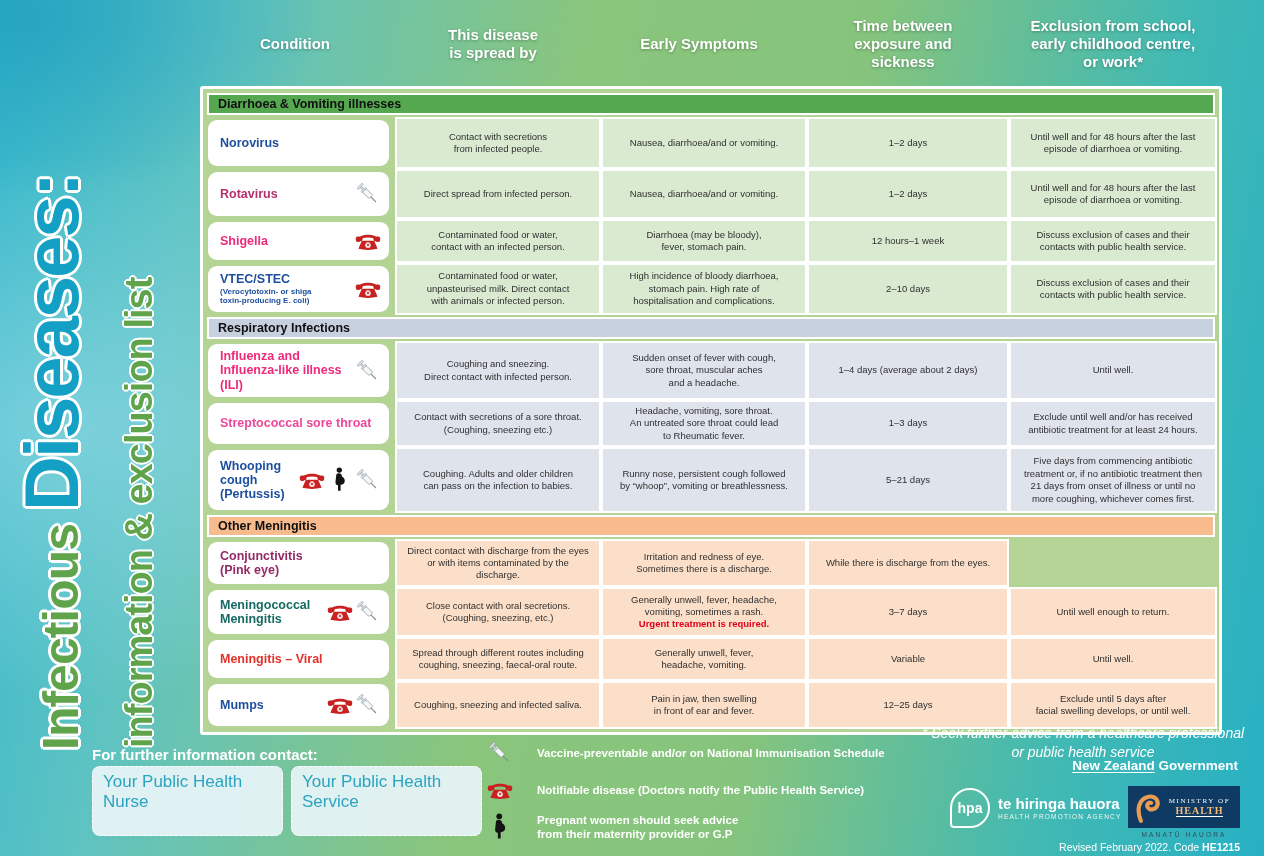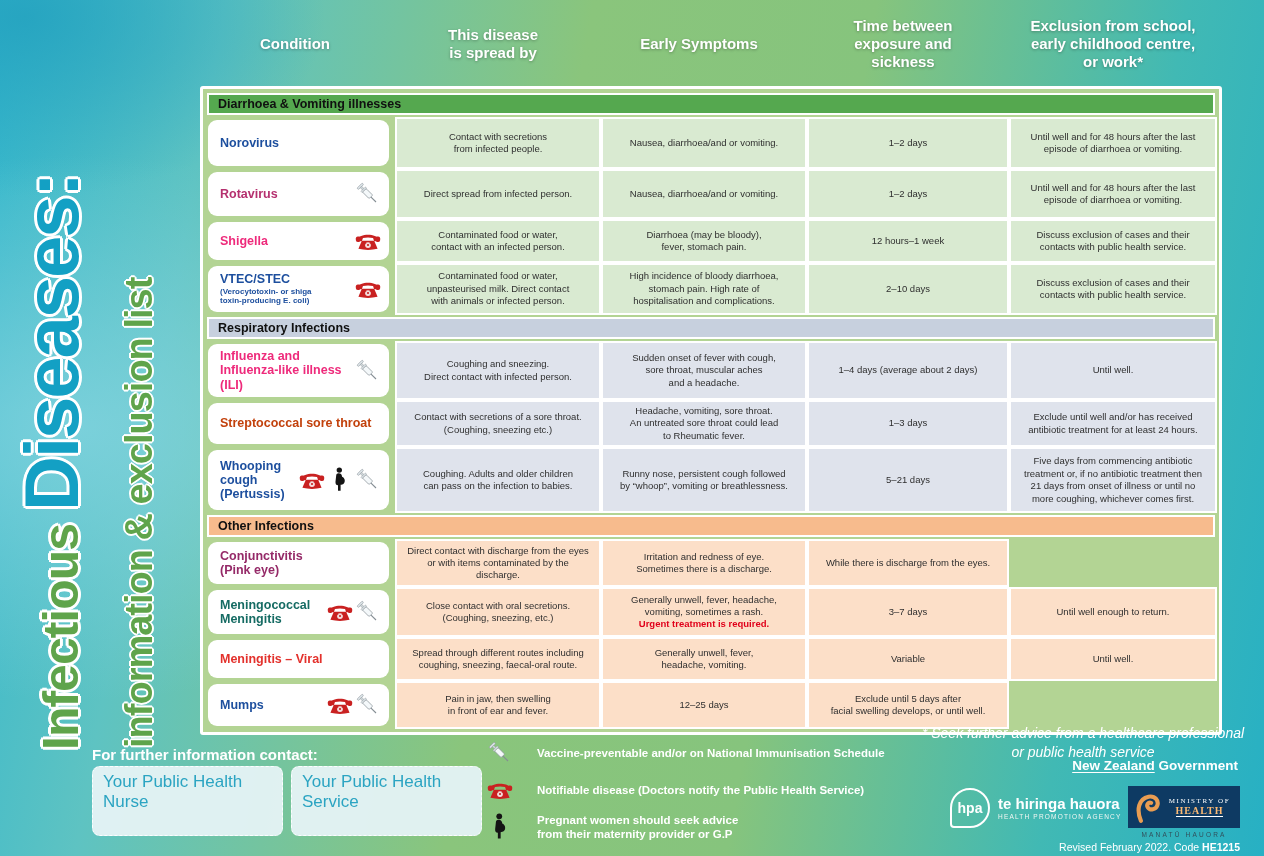--- a/index.html
+++ b/index.html
@@ -267,21 +267,21 @@
 Direct contact with infected person.</div>
     <div class="cell" style="background: rgb(223, 227, 236);"><span>Sudden onset of fever with cough,
 sore throat, muscular aches
 and a headache.</span><span class="alert" style="color: rgb(224, 0, 26);"></span></div>
     <div class="cell" style="background: rgb(223, 227, 236);">1–4 days (average about 2 days)</div>
     <div class="cell" style="background: rgb(223, 227, 236);">Until well.</div>
   </div>
 
   <div class="row" style="min-height:46px">
     <div class="cond">
-      <div class="cond-text" style="color: #c2410c;">
+      <div class="cond-text" style="color: #ec4899;">
         <span class="cname">Streptococcal sore throat</span>
         <span class="csub"></span>
       </div>
       <div class="cicons"></div>
     </div>
     <div class="cell" style="background: rgb(223, 227, 236);">Contact with secretions of a sore throat.
 (Coughing, sneezing etc.)</div>
     <div class="cell" style="background: rgb(223, 227, 236);"><span>Headache, vomiting, sore throat.
 An untreated sore throat could lead
 to Rheumatic fever.</span><span class="alert" style="color: rgb(224, 0, 26);"></span></div>
@@ -332,21 +332,21 @@
 can pass on the infection to babies.</div>
     <div class="cell" style="background: rgb(223, 227, 236);"><span>Runny nose, persistent cough followed
 by “whoop”, vomiting or breathlessness.</span><span class="alert" style="color: rgb(224, 0, 26);"></span></div>
     <div class="cell" style="background: rgb(223, 227, 236);">5–21 days</div>
     <div class="cell" style="background: rgb(223, 227, 236);">Five days from commencing antibiotic
 treatment or, if no antibiotic treatment then
 21 days from onset of illness or until no
 more coughing, whichever comes first.</div>
   </div>
 
-  <div class="secbar" style="background: rgb(247, 187, 141);">Other Infections</div>
+  <div class="secbar" style="background: rgb(247, 187, 141);">Other Meningitis</div>
 
   <div class="row" style="min-height:48px">
     <div class="cond">
       <div class="cond-text" style="max-width: 110px; color: rgb(149, 42, 104);">
         <span class="cname">Conjunctivitis (Pink eye)</span>
         <span class="csub"></span>
       </div>
       <div class="cicons"></div>
     </div>
     <div class="cell" style="background: rgb(252, 223, 200);">Direct contact with discharge from the eyes
@@ -437,20 +437,21 @@
         <rect x="10" y="1.2" width="8" height="2.2" rx="1.1" fill="#dfe6ea" stroke="#8d969c" stroke-width="0.6"></rect>
         <rect x="12.9" y="3.2" width="2.2" height="3.6" fill="#cfd6da" stroke="#8d969c" stroke-width="0.5"></rect>
         <rect x="10.6" y="6.6" width="6.8" height="2" rx="0.6" fill="#dfe6ea" stroke="#8d969c" stroke-width="0.5"></rect>
         <rect x="11.3" y="8.4" width="5.4" height="10" rx="1" fill="#f4f8fa" stroke="#8d969c" stroke-width="0.8"></rect>
         <line x1="14" y1="18.6" x2="14" y2="26.2" stroke="#858e94" stroke-width="1.2"></line>
       </g>
     </svg>
   </span>
         </div>
     </div>
+    <div class="cell" style="background: rgb(252, 223, 200);">Coughing, sneezing and infected saliva.</div>
     <div class="cell" style="background: rgb(252, 223, 200);"><span>Pain in jaw, then swelling
 in front of ear and fever.</span><span class="alert" style="color: rgb(224, 0, 26);"></span></div>
     <div class="cell" style="background: rgb(252, 223, 200);">12–25 days</div>
     <div class="cell" style="background: rgb(252, 223, 200);">Exclude until 5 days after
 facial swelling develops, or until well.</div>
   </div>
 
 </div>
 
 <div class="footnote">* Seek further advice from a healthcare professional

